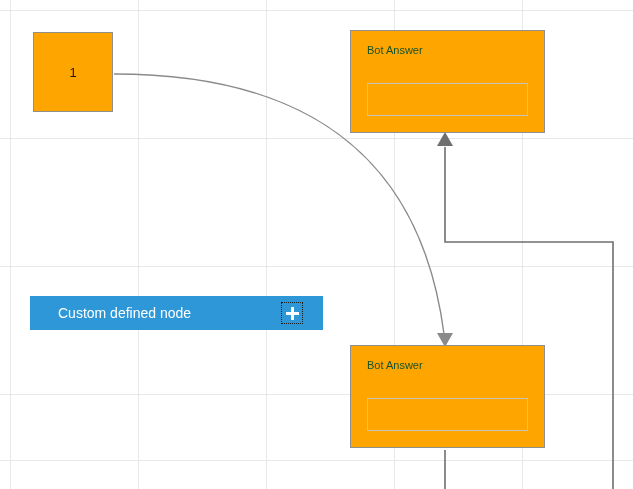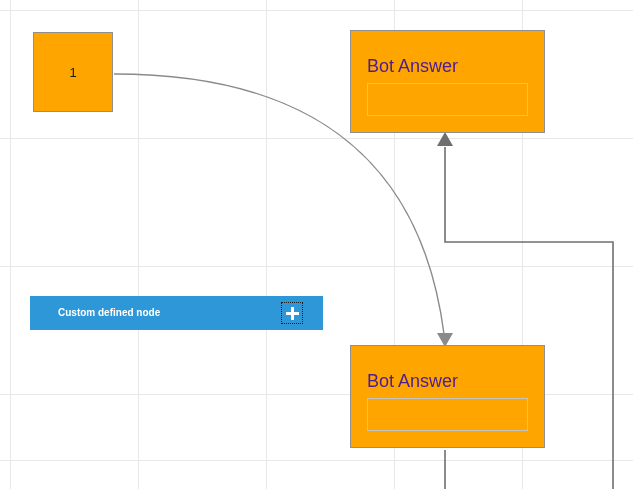--- a/index.html
+++ b/index.html
@@ -38,23 +38,23 @@
     justify-content: center;
   }
   .node-square .node-num {
     color: #1a1a1a;
     font-size: 13px;
     line-height: 1;
   }
   .node-title {
     position: absolute;
     left: 16px;
-    top: 26px;
-    color: #4c1d95;
-    font-size: 18px;
+    top: 14px;
+    color: #14532d;
+    font-size: 11px;
     line-height: 1;
     white-space: nowrap;
   }
   .node-field {
     position: absolute;
     left: 16px;
     right: 16px;
     top: 52px;
     height: 33px;
     box-sizing: border-box;
@@ -78,25 +78,24 @@
     height: 34px;
     box-sizing: border-box;
     background: #2E97D8;
     display: flex;
     align-items: center;
     padding: 0 10px 0 28px;
     cursor: pointer;
   }
   .palette-label {
     color: #ffffff;
-    font-size: 10px;
+    font-size: 14px;
     line-height: 1;
     flex: 1 1 auto;
     white-space: nowrap;
-    font-weight: bold;
   }
   .palette-add {
     position: relative;
     width: 22px;
     height: 22px;
     box-sizing: border-box;
     border: 1px dotted #1b1b1b;
     display: flex;
     align-items: center;
     justify-content: center;

